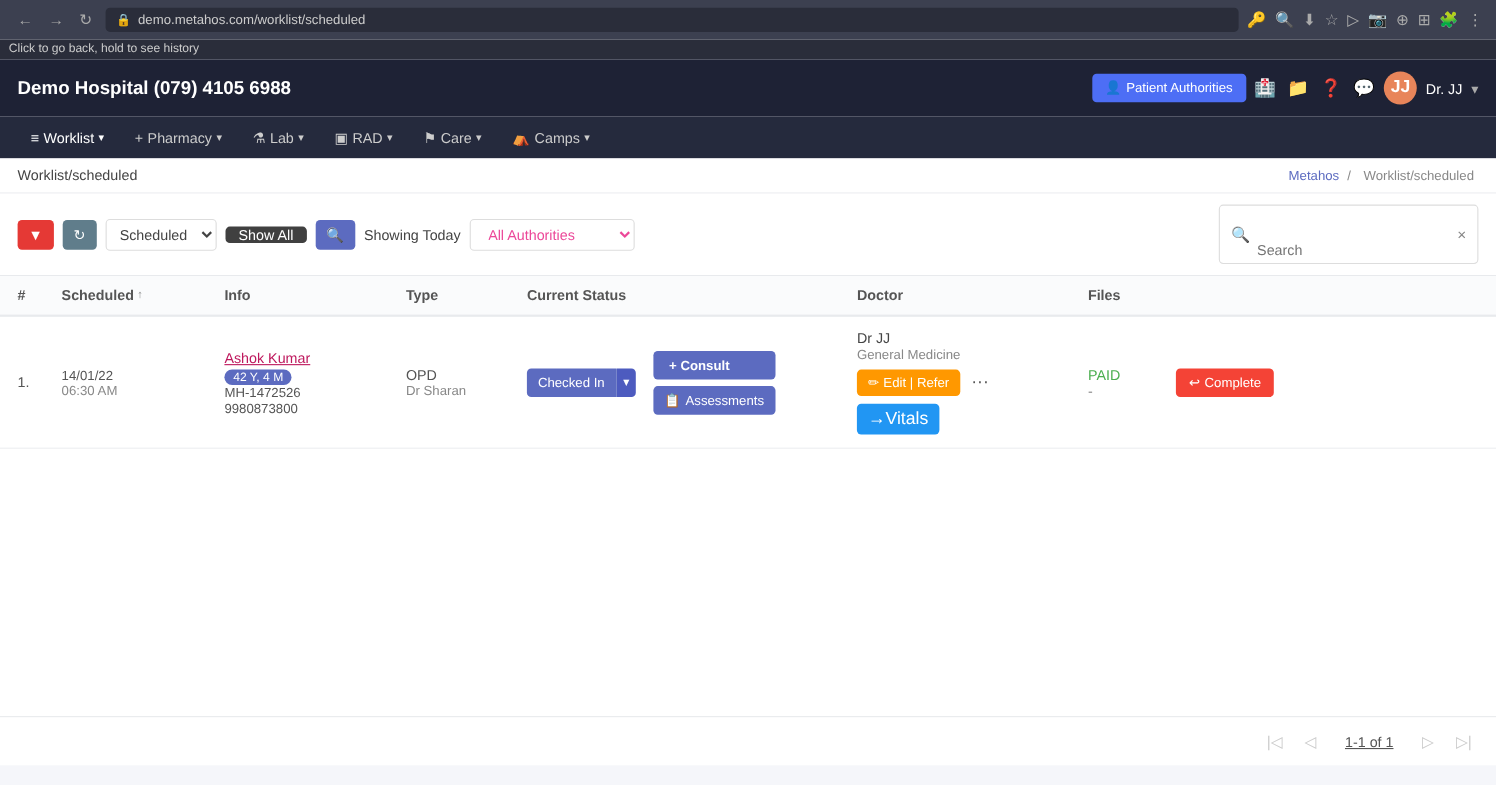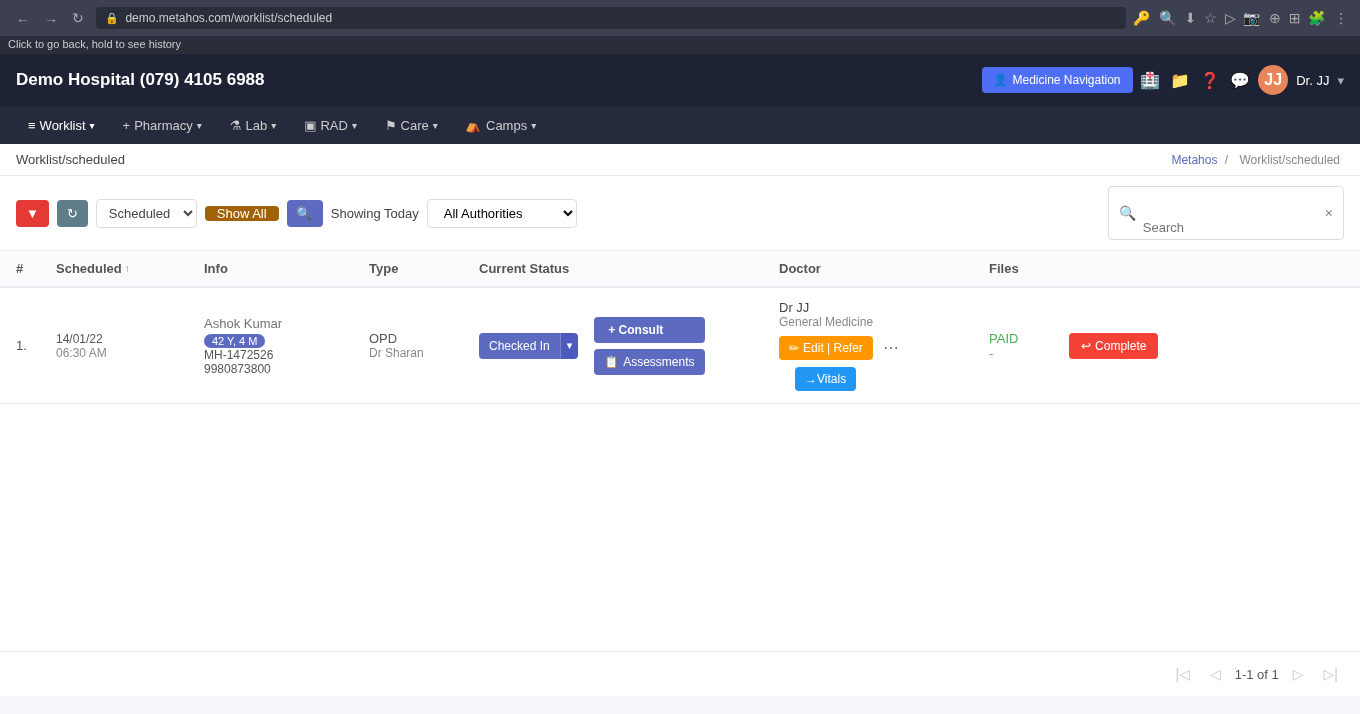--- a/index.html
+++ b/index.html
@@ -94,31 +94,31 @@
       gap: 8px;
       border-bottom: 1px solid #e8eaed;
     }
     .btn-red { background: #e53935; color: white; border: none; border-radius: 4px; padding: 6px 10px; cursor: pointer; font-size: 13px; }
     .btn-gray { background: #607d8b; color: white; border: none; border-radius: 4px; padding: 6px 10px; cursor: pointer; font-size: 13px; }
     .select-status {
       border: 1px solid #ddd; border-radius: 4px; padding: 5px 8px; font-size: 13px;
       background: white; cursor: pointer; color: #444;
     }
     .btn-show-all {
-      background: #a16207; color: white; border: none; border-radius: 4px;
+      background: #404040; color: white; border: none; border-radius: 4px;
       padding: 0 12px; font-size: 13px; cursor: pointer;
     }
     .btn-search-icon {
       background: #5c6bc0; color: white; border: none; border-radius: 4px;
       padding: 6px 10px; font-size: 13px; cursor: pointer;
     }
     .showing-today { color: #444; font-size: 13px; font-weight: 500; }
     .select-authority {
       border: 1px solid #ddd; border-radius: 4px; padding: 5px 12px; font-size: 13px;
-      background: white; cursor: pointer; color: #000000; min-width: 150px;
+      background: white; cursor: pointer; color: #ec4899; min-width: 150px;
     }
     .search-box {
       margin-left: auto;
       display: flex;
       align-items: center;
       border: 1px solid #ddd;
       border-radius: 4px;
       padding: 4px 10px;
       background: white;
       gap: 6px;
@@ -128,21 +128,21 @@
       border: none; outline: none; font-size: 13px; color: #888; width: 100%; margin-top: 29px;
     }
     .search-box .search-icon { color: #888; font-size: 14px; }
     .search-box .clear-icon { color: #888; cursor: pointer; font-size: 14px; }
 
     
     .main-content { background: white; min-height: 400px; }
     .row-num { color: #555; }
     .scheduled-date { color: #555; font-size: 12px; }
     .scheduled-time { color: #888; font-size: 12px; }
-    .patient-name { color: #737373; font-weight: 500; cursor: pointer; }
+    .patient-name { color: #be185d; font-weight: 500; cursor: pointer; text-decoration: underline; }
     .patient-badge {
       display: inline-block; background: #5c6bc0; color: white;
       border-radius: 10px; padding: 1px 8px; font-size: 11px; margin-top: 3px;
     }
     .info-id { color: #555; font-size: 12px; }
     .info-phone { color: #555; font-size: 12px; }
     .type-opd { color: #555; font-size: 13px; }
     .type-doctor { color: #888; font-size: 12px; }
     .btn-consult {
       background: #5c6bc0; color: white; border: none; border-radius: 4px;
@@ -154,41 +154,41 @@
     }
     .doctor-col { font-size: 13px; color: #444; }
     .doctor-specialty { color: #888; font-size: 12px; }
     .doctor-actions { display: flex; flex-direction: column; gap: 6px; align-items: flex-start; }
     .btn-edit-refer {
       background: #ff9800; color: white; border: none; border-radius: 4px;
       padding: 5px 10px; font-size: 12px; cursor: pointer; display: flex; align-items: center; gap: 4px;
     }
     .btn-vitals {
       background: #2196f3; color: white; border: none; border-radius: 4px;
-      padding: 5px 10px; font-size: 12px; cursor: pointer; display: flex; align-items: flex-end; gap: 4px; margin-left: 16px;
+      padding: 5px 10px; font-size: 16px; cursor: pointer; display: flex; align-items: flex-end; gap: 4px;
     }
     .btn-more { background: none; border: none; cursor: pointer; color: #555; font-size: 16px; padding: 4px; }
     .paid-label { color: #4caf50; font-weight: 500; font-size: 13px; }
     .files-dash { color: #888; font-size: 13px; }
     .btn-complete {
       background: #f44336; color: white; border: none; border-radius: 4px;
       padding: 6px 12px; font-size: 12px; cursor: pointer; display: flex; align-items: center; gap: 4px;
     }
 
     
     .pagination {
       display: flex; justify-content: flex-end; align-items: center;
       padding: 12px 16px; gap: 8px; background: white; border-top: 1px solid #e8eaed;
       font-size: 13px; color: #555;
     }
     .pagination button {
       background: none; border: none; cursor: pointer; color: #555; font-size: 14px; padding: 2px 6px;
     }
     .pagination button:disabled { color: #ccc; cursor: default; }
-    .page-info { margin: 0 0; }
+    .page-info { margin: 0 12px; text-decoration: underline; }
 
     
     .table-wrapper { overflow-x: auto; }
 
     .col-header-scheduled { display: flex; align-items: center; gap: 3px; }
     .sort-arrow { font-size: 10px; color: #888; }
 
     
     .main-table {
       width: 100%;
@@ -259,21 +259,21 @@
 </div>
 <div class="tooltip-bar">
   <span>Click to go back, hold to see history</span>
 </div>
 
 <div class="app-header">
   <div class="app-title">Demo Hospital (079) 4105 6988</div>
   <div class="header-right">
     <button class="btn-patient-nav">
       <span>👤</span>
-      <span>Medicine Navigation</span>
+      <span>Patient Authorities</span>
     </button>
     <div class="header-icons">
       <span>🏥</span>
       <span>📁</span>
       <span>❓</span>
       <span>💬</span>
     </div>
     <div class="avatar">
       <span>JJ</span>
     </div>

